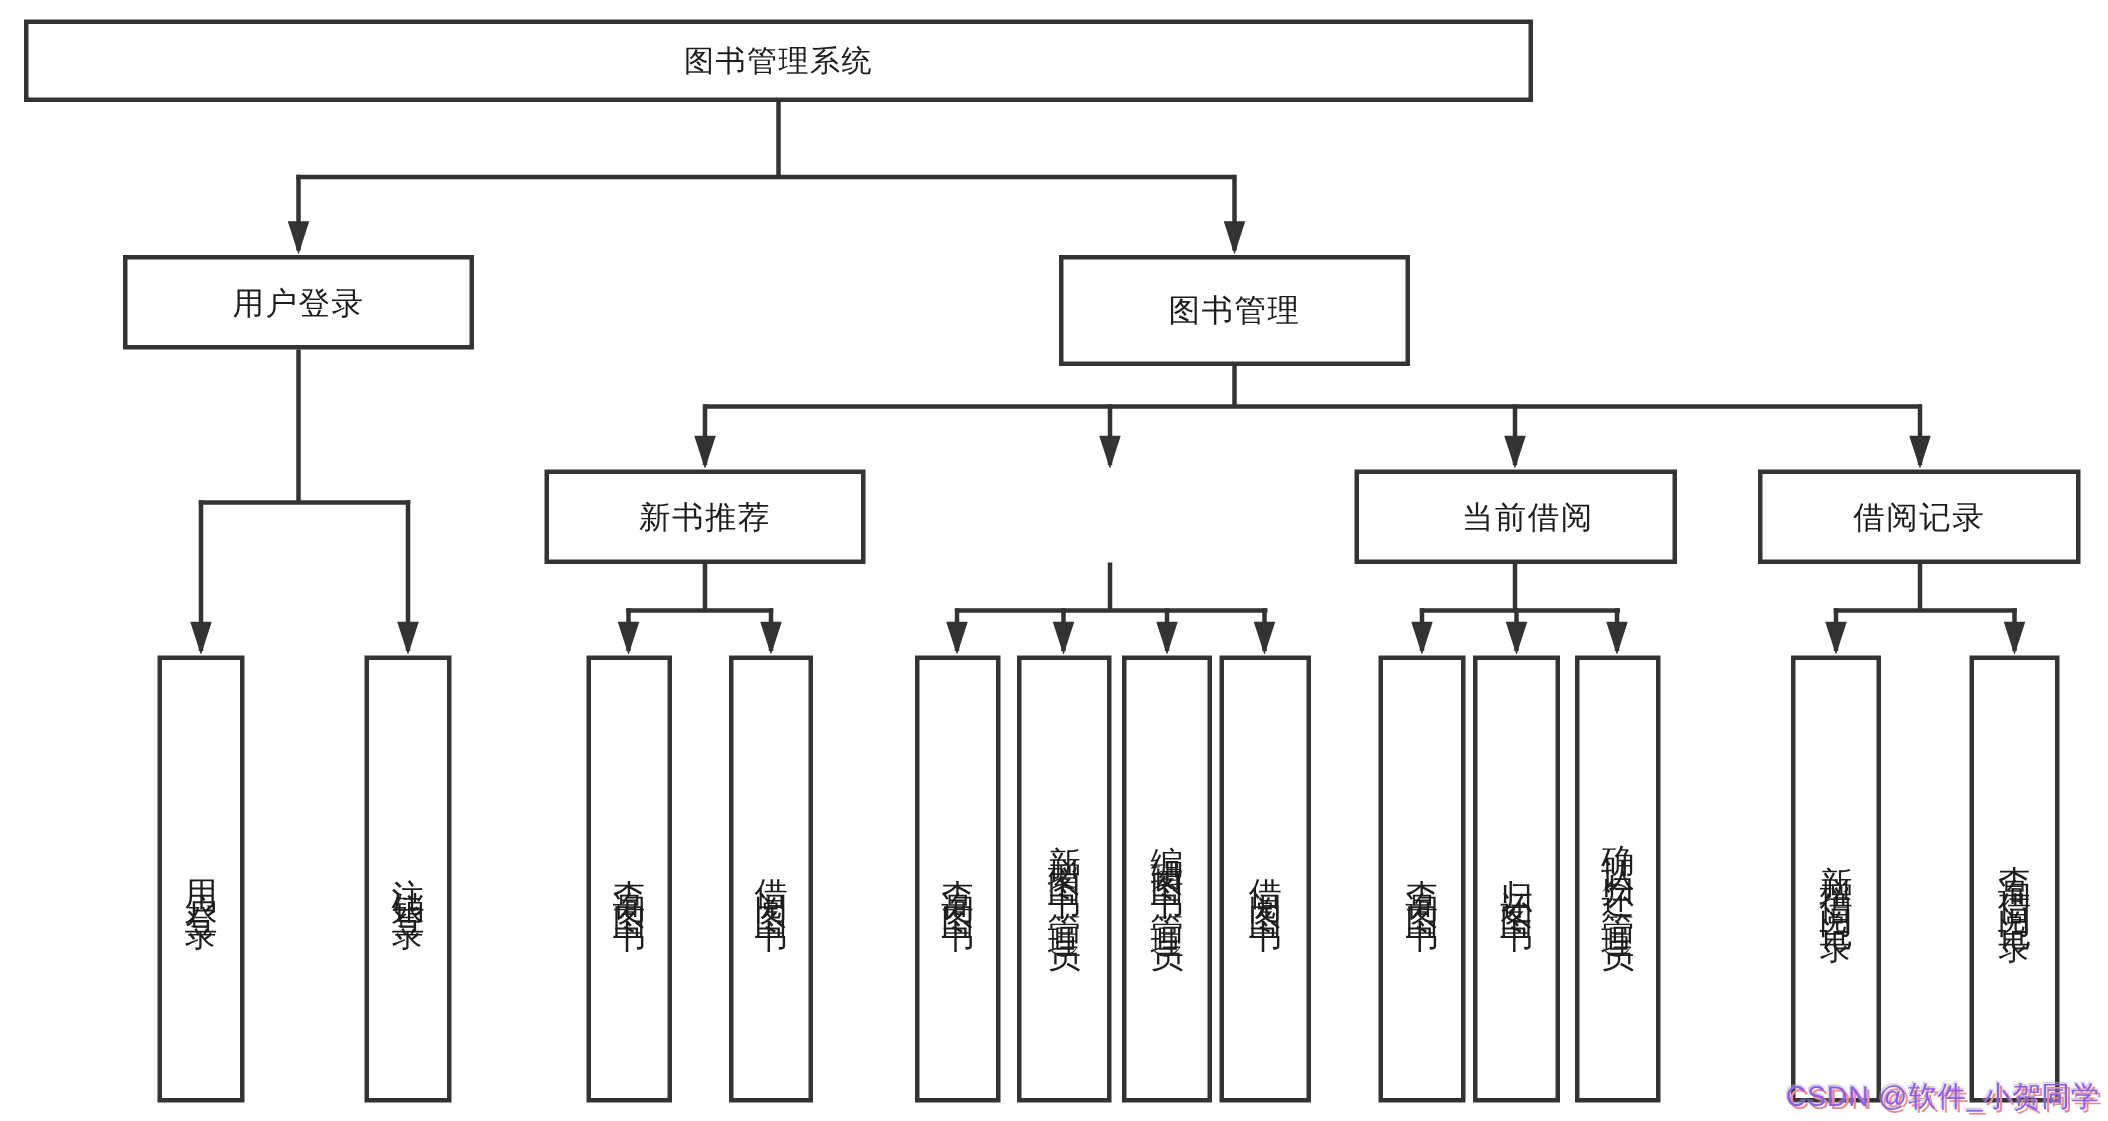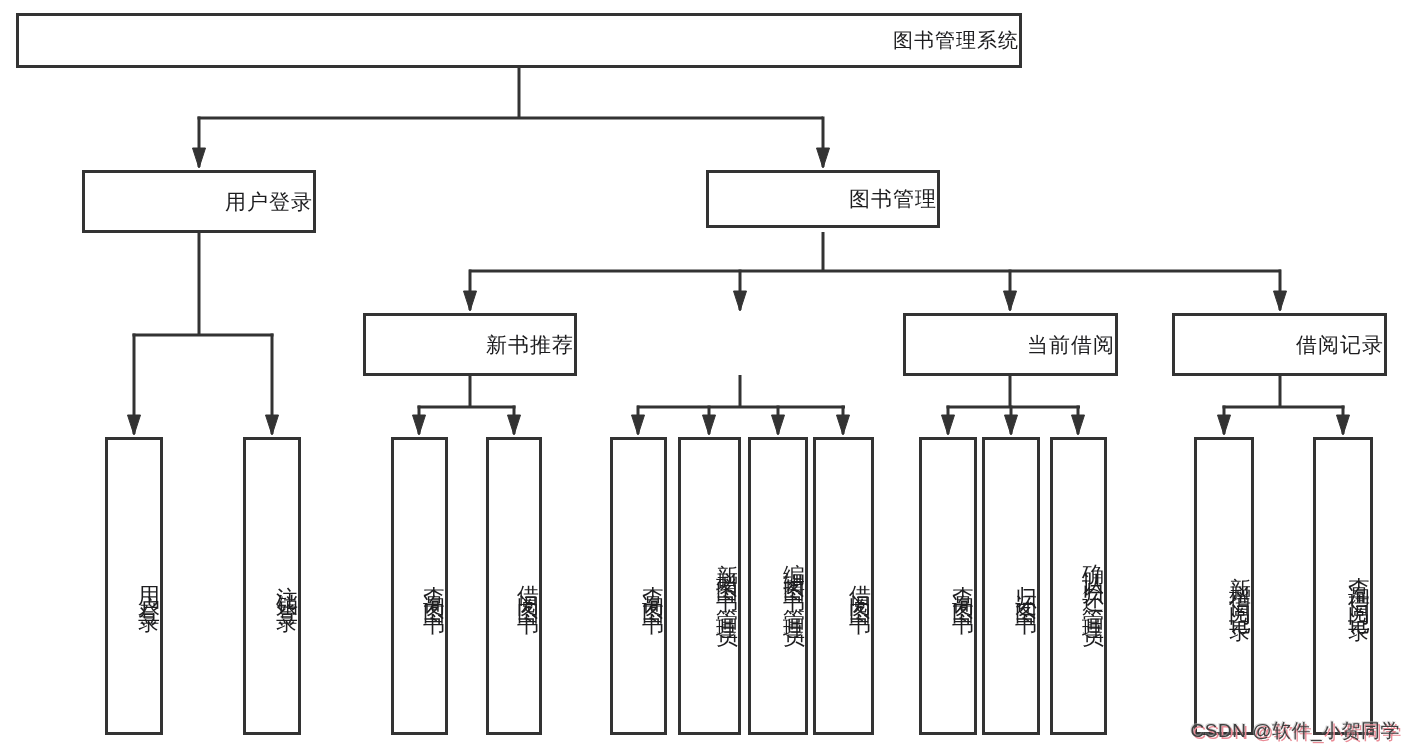--- a/index.html
+++ b/index.html
@@ -22,21 +22,21 @@
     height: 747px;
     pointer-events: none;
   }
   .box {
     position: absolute;
     box-sizing: border-box;
     border: 3px solid #333333;
     background: #ffffff;
     display: flex;
     align-items: center;
-    justify-content: flex-end;
+    justify-content: center;
     color: #1d1d1f;
   }
   .hbox {
     font-size: 21px;
     letter-spacing: 1px;
   }
   .root-box {
     font-size: 20px;
   }
   .vbox {
@@ -48,21 +48,21 @@
     letter-spacing: 9px;
     line-height: 1;
     white-space: nowrap;
   }
   .watermark {
     position: absolute;
     right: 5px;
     bottom: 3px;
     font-size: 19px;
     letter-spacing: 0.5px;
-    color: #404040;
+    color: #8b5cf6;
     text-shadow: 2px 2px 0 #ea8b96, -1px -1px 0 rgba(170,170,170,0.45), 1px -1px 0 rgba(190,190,190,0.3);
     z-index: 5;
   }
 </style>
 </head>
 <body>
 
 <div class="canvas">
 
   <svg class="connectors" viewBox="0 0 1405 747" xmlns="http://www.w3.org/2000/svg">
@@ -115,21 +115,21 @@
     </g>
   </svg>
 
   <div class="box hbox root-box" style="left:16px; top:13px; width:1006px; height:55px;">
     <span>图书管理系统</span>
   </div>
 
   <div class="box hbox" style="left:82px; top:170px; width:234px; height:63px;">
     <span>用户登录</span>
   </div>
-  <div class="box hbox" style="left:706px; top:170px; width:234px; height:58px;">
+  <div class="box hbox" style="left:706px; top:170px; width:234px; height:74px;">
     <span>图书管理</span>
   </div>
 
   <div class="box hbox" style="left:363px; top:313px; width:214px; height:63px;">
     <span>新书推荐</span>
   </div>
   <div class="box hbox" style="left:903px; top:313px; width:215px; height:63px;padding-left:16px;">
     <span>当前借阅</span>
   </div>
   <div class="box hbox" style="left:1172px; top:313px; width:215px; height:63px;">

